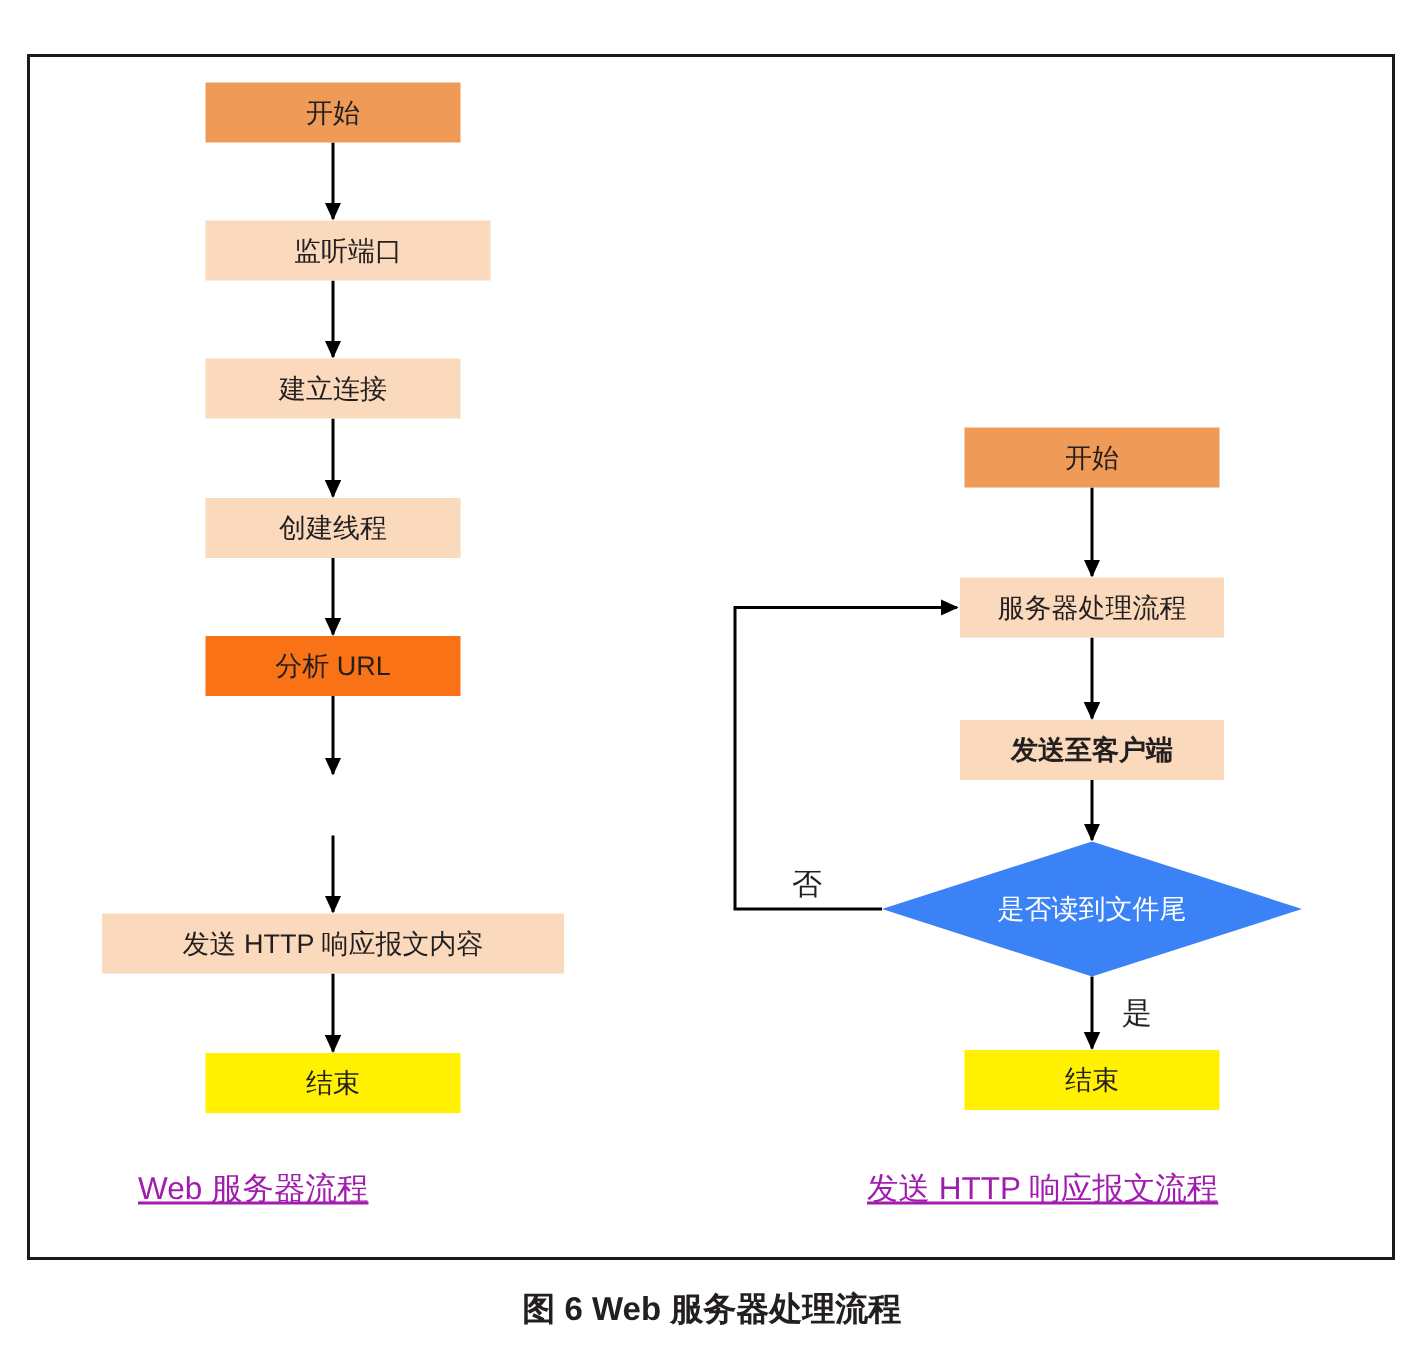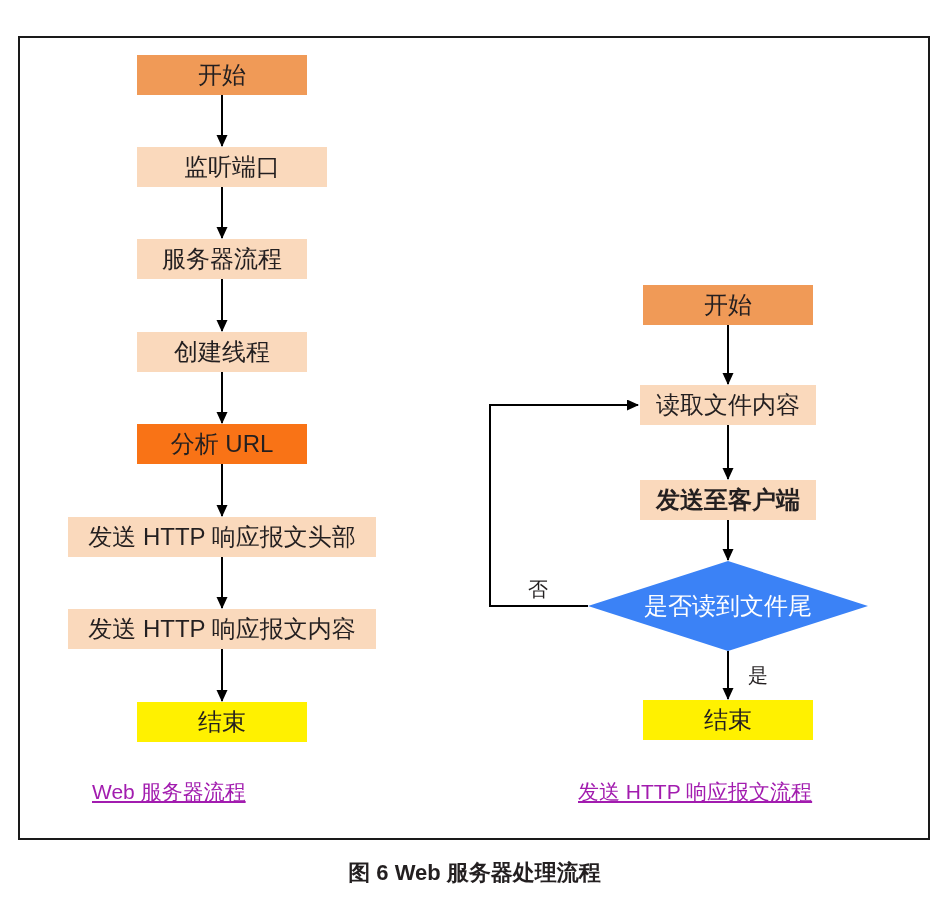--- a/index.html
+++ b/index.html
@@ -29,21 +29,21 @@
     left: 0; top: 0;
     width: 949px;
     height: 900px;
     pointer-events: none;
   }
   .node {
     position: absolute;
     display: flex;
     align-items: center;
     justify-content: center;
-    font-size: 24px;
+    font-size: 18px;
     color: #231f20;
     text-align: center;
     line-height: 1;
   }
   .node.decision {
     clip-path: polygon(50% 0, 100% 50%, 50% 100%, 0 50%);
     color: #ffffff;
   }
   .branch-label {
     position: absolute;
@@ -100,51 +100,48 @@
 
   <div class="node" style="left: 137px; top: 55px; width: 170px; height: 40px; background: rgb(240, 154, 87);">
       <span>开始</span>
     </div>
 
   <div class="node" style="left: 137px; top: 147px; width: 190px; height: 40px; background: rgb(250, 217, 188);">
       <span>监听端口</span>
     </div>
 
   <div class="node" style="left: 137px; top: 239px; width: 170px; height: 40px; background: rgb(250, 217, 188);">
-      <span>服务器流程</span>
+      <span>建立连接</span>
     </div>
 
   <div class="node" style="left: 137px; top: 332px; width: 170px; height: 40px; background: rgb(250, 217, 188);">
       <span>创建线程</span>
     </div>
 
   <div class="node" style="left: 137px; top: 424px; width: 170px; height: 40px; background: #f97316;">
       <span>分析 URL</span>
     </div>
 
-  <div class="node" style="left: 68px; top: 517px; width: 308px; height: 40px; background: rgb(250, 217, 188);">
-      <span>发送 HTTP 响应报文头部</span>
-    </div>
 
   <div class="node" style="left: 68px; top: 609px; width: 308px; height: 40px; background: rgb(250, 217, 188);">
       <span>发送 HTTP 响应报文内容</span>
     </div>
 
   <div class="node" style="left: 137px; top: 702px; width: 170px; height: 40px; background: rgb(255, 241, 0);">
       <span>结束</span>
     </div>
 
   <div class="col-label" style="left:92px; top:778px; width:260px;">Web 服务器流程</div>
 
   <div class="node" style="left: 643px; top: 285px; width: 170px; height: 40px; background: rgb(240, 154, 87);">
       <span>开始</span>
     </div>
 
   <div class="node" style="left: 640px; top: 385px; width: 176px; height: 40px; background: rgb(250, 217, 188);">
-      <span>读取文件内容</span>
+      <span>服务器处理流程</span>
     </div>
 
   <div class="node" style="left: 640px; top: 480px; width: 176px; height: 40px; background: rgb(250, 217, 188); font-weight: bold;">
       <span>发送至客户端</span>
     </div>
 
   <div class="node decision" style="left: 588px; top: 561px; width: 280px; height: 90px; background: #3b82f6;">
       <span>是否读到文件尾</span>
     </div>
 

